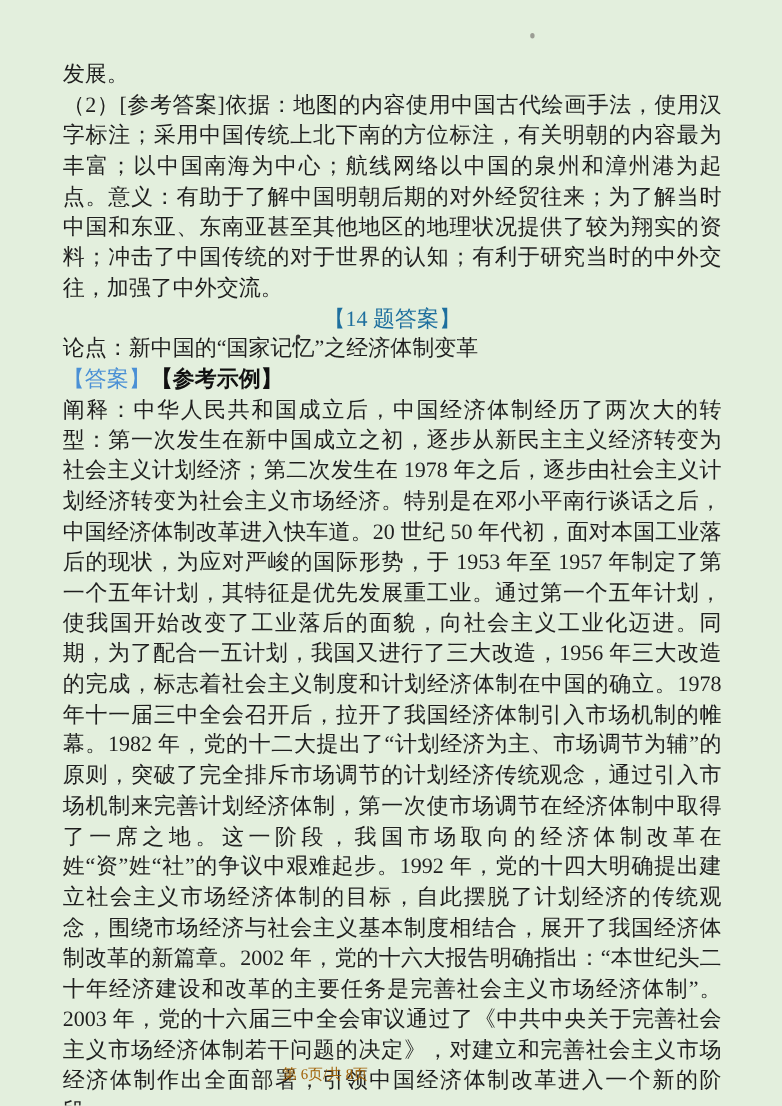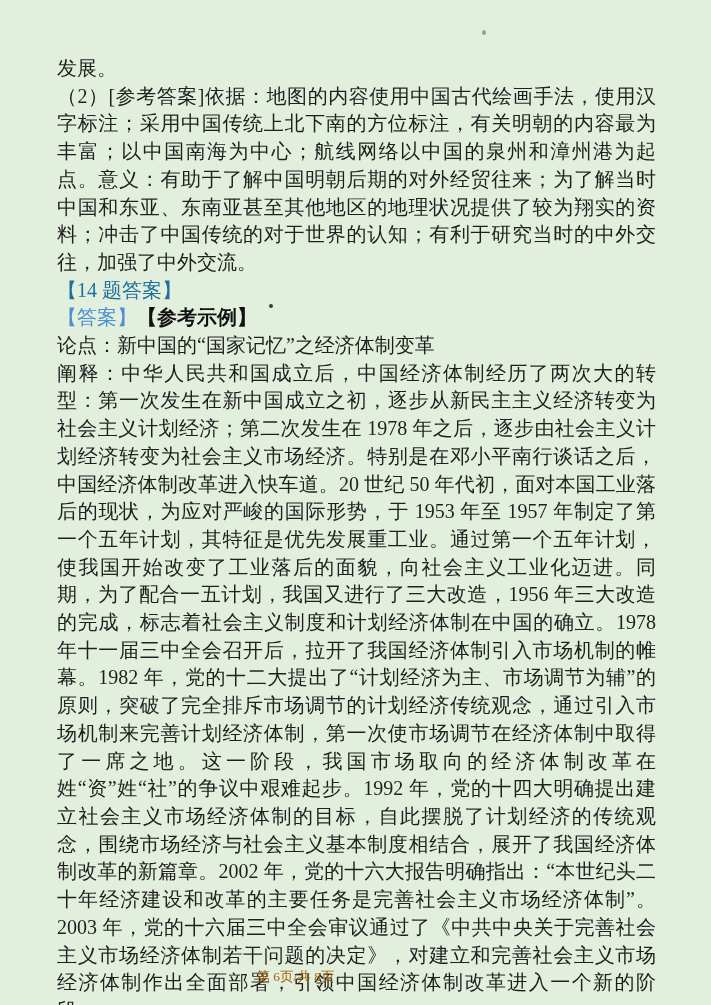--- a/index.html
+++ b/index.html
@@ -23,21 +23,21 @@
     color: #1f1f1f;
     font-size: 20px;
     line-height: 27.7px;
     text-align: justify;
   }
   .doc-body p {
     margin: 0;
     padding: 0;
   }
   .doc-body p.header {
-    text-align: left;
+    text-align: center;
   }
   .run-header {
     color: #1e6f9e;
   }
   .run-answer {
     color: #4a90d5;
   }
   .run-bold {
     font-weight: bold;
     color: #111111;
@@ -65,22 +65,22 @@
   }
 </style>
 </head>
 <body>
 
 <div class="page">
   <div class="doc-body">
       <p class="body"><span>发展。</span></p>
       <p class="body"><span>（2）[参考答案]依据：地图的内容使用中国古代绘画手法，使用汉字标注；采用中国传统上北下南的方位标注，有关明朝的内容最为丰富；以中国南海为中心；航线网络以中国的泉州和漳州港为起点。意义：有助于了解中国明朝后期的对外经贸往来；为了解当时中国和东亚、东南亚甚至其他地区的地理状况提供了较为翔实的资料；冲击了中国传统的对于世界的认知；有利于研究当时的中外交往，加强了中外交流。</span></p>
       <p class="header"><span class="run-header">【14 题答案】</span></p>
+      <p class="body"><span>论点：新中国的“国家记忆”之经济体制变革</span></p>
       <p class="body"><span class="run-answer">【答案】</span><span class="run-bold">【参考示例】</span></p>
-      <p class="body"><span>论点：新中国的“国家记忆”之经济体制变革</span></p>
       <p class="body"><span>阐释：中华人民共和国成立后，中国经济体制经历了两次大的转型：第一次发生在新中国成立之初，逐步从新民主主义经济转变为社会主义计划经济；第二次发生在 1978 年之后，逐步由社会主义计划经济转变为社会主义市场经济。特别是在邓小平南行谈话之后，中国经济体制改革进入快车道。20 世纪 50 年代初，面对本国工业落后的现状，为应对严峻的国际形势，于 1953 年至 1957 年制定了第一个五年计划，其特征是优先发展重工业。通过第一个五年计划，使我国开始改变了工业落后的面貌，向社会主义工业化迈进。同期，为了配合一五计划，我国又进行了三大改造，1956 年三大改造的完成，标志着社会主义制度和计划经济体制在中国的确立。1978 年十一届三中全会召开后，拉开了我国经济体制引入市场机制的帷幕。1982 年，党的十二大提出了“计划经济为主、市场调节为辅”的原则，突破了完全排斥市场调节的计划经济传统观念，通过引入市场机制来完善计划经济体制，第一次使市场调节在经济体制中取得了一席之地。这一阶段，我国市场取向的经济体制改革在姓“资”姓“社”的争议中艰难起步。1992 年，党的十四大明确提出建立社会主义市场经济体制的目标，自此摆脱了计划经济的传统观念，围绕市场经济与社会主义基本制度相结合，展开了我国经济体制改革的新篇章。2002 年，党的十六大报告明确指出：“本世纪头二十年经济建设和改革的主要任务是完善社会主义市场经济体制”。2003 年，党的十六届三中全会审议通过了《中共中央关于完善社会主义市场经济体制若干问题的决定》，对建立和完善社会主义市场经济体制作出全面部署，引领中国经济体制改革进入一个新的阶段。</span></p>
       <p class="header"><span class="run-header">【15 题答案】</span></p>
       <p class="header"><span class="run-header">【20 题答案】</span></p>
     </div>
   <div class="artifact-dot a1"></div>
   <div class="artifact-dot a2"></div>
   <div class="footer">第 6页/共 8页</div>
 </div>
 
 </body></html>

